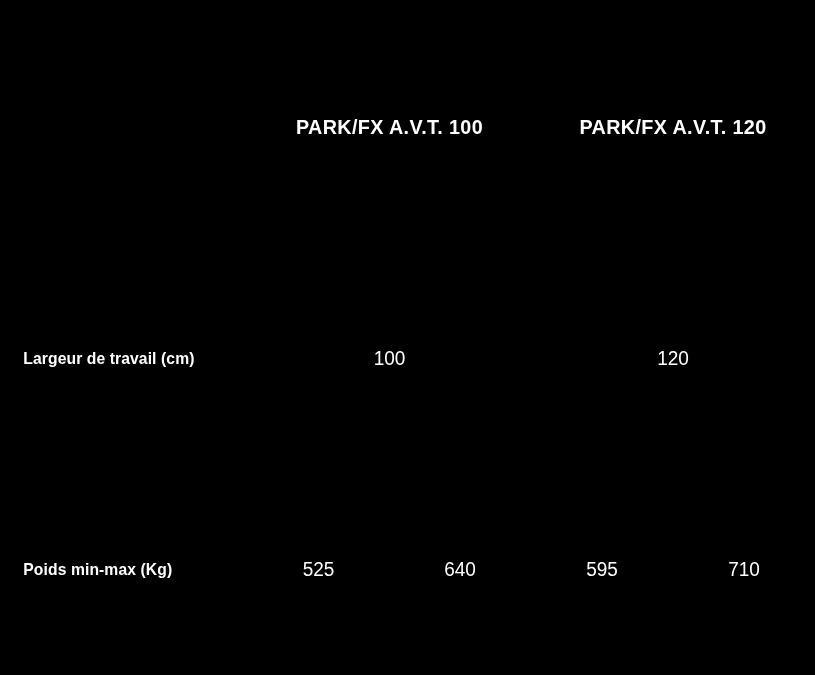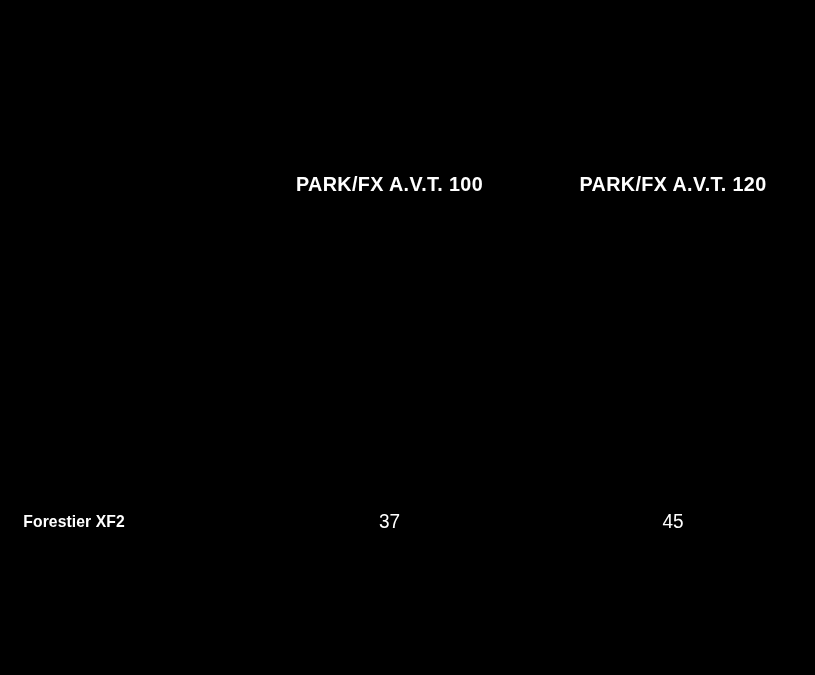--- a/index.html
+++ b/index.html
@@ -85,24 +85,31 @@
       <col class="c-b1">
       <col class="c-b2">
     </colgroup>
     <tbody>
       <tr class="header-row">
         <td class="corner-blank"></td>
         <td class="head-cell" colspan="2">PARK/FX A.V.T. 100</td>
         <td class="head-cell head-sep-left" colspan="2">PARK/FX A.V.T. 120</td>
       </tr>
 
-
       <tr class="data-row">
-        <td class="row-label sep-top">Forestier XF2</td>
-        <td class="value sep-top sep-solid-left" colspan="2">37</td>
-        <td class="value sep-top sep-solid-left" colspan="2">45</td>
+        <td class="row-label sep-top">Largeur de travail (cm)</td>
+        <td class="value sep-top sep-solid-left" colspan="2">100</td>
+        <td class="value sep-top sep-solid-left" colspan="2">120</td>
       </tr>
 
 
 
+
+      <tr class="data-row last-row">
+        <td class="row-label sep-top">Poids min-max (Kg)</td>
+        <td class="value sep-top sep-solid-left">525</td>
+        <td class="value sep-top sep-solid-left">640</td>
+        <td class="value sep-top sep-solid-left">595</td>
+        <td class="value sep-top sep-solid-left">710</td>
+      </tr>
     </tbody>
   </table>
 </div>
 
 </body></html>

